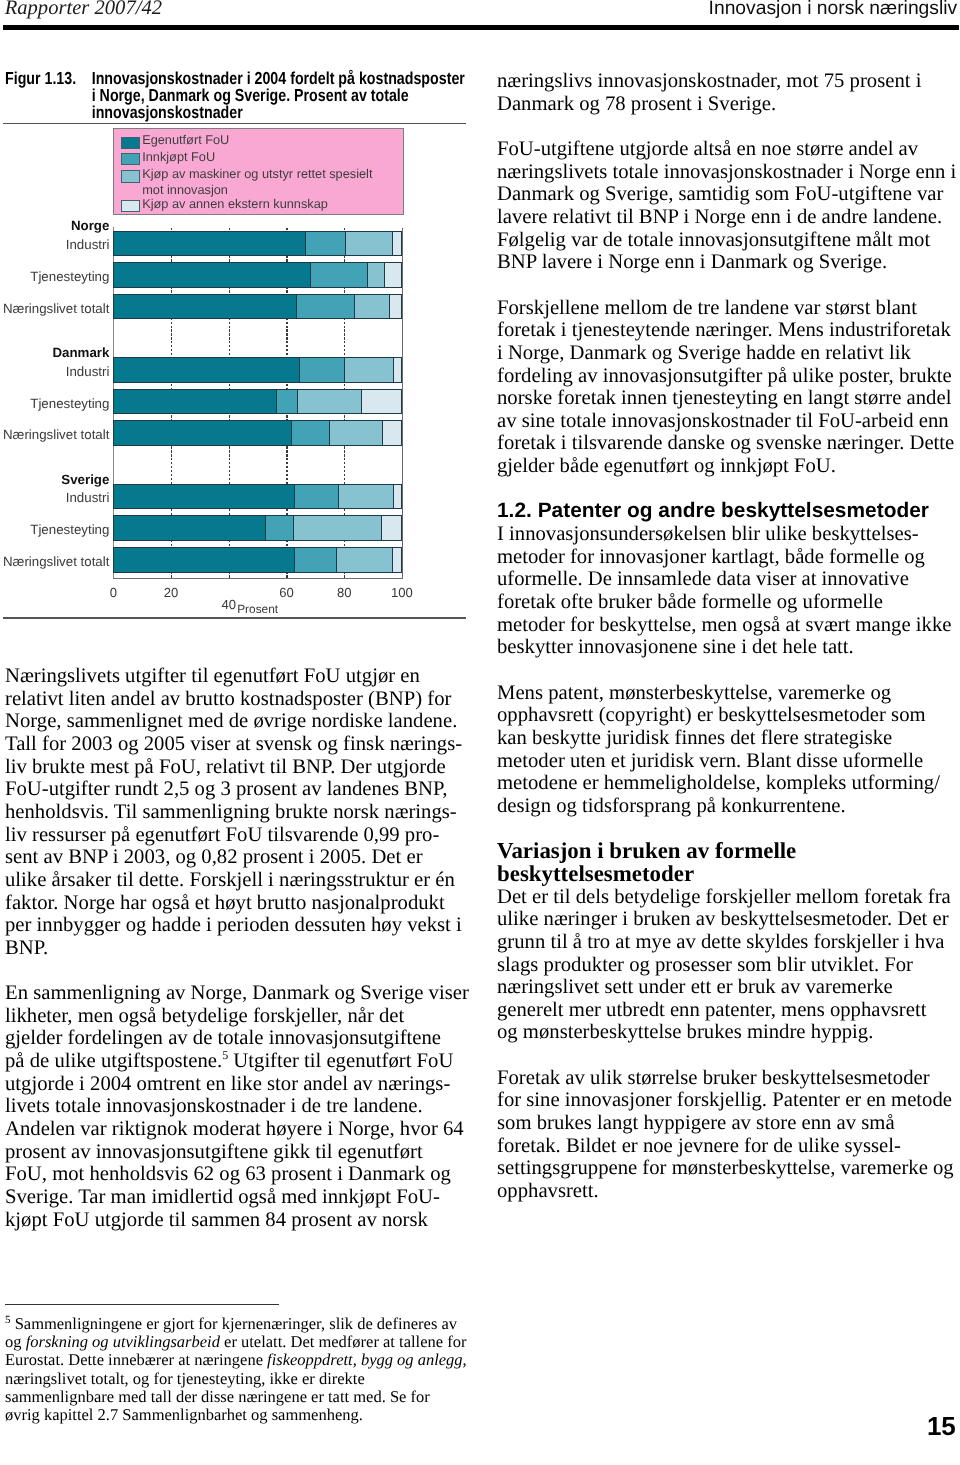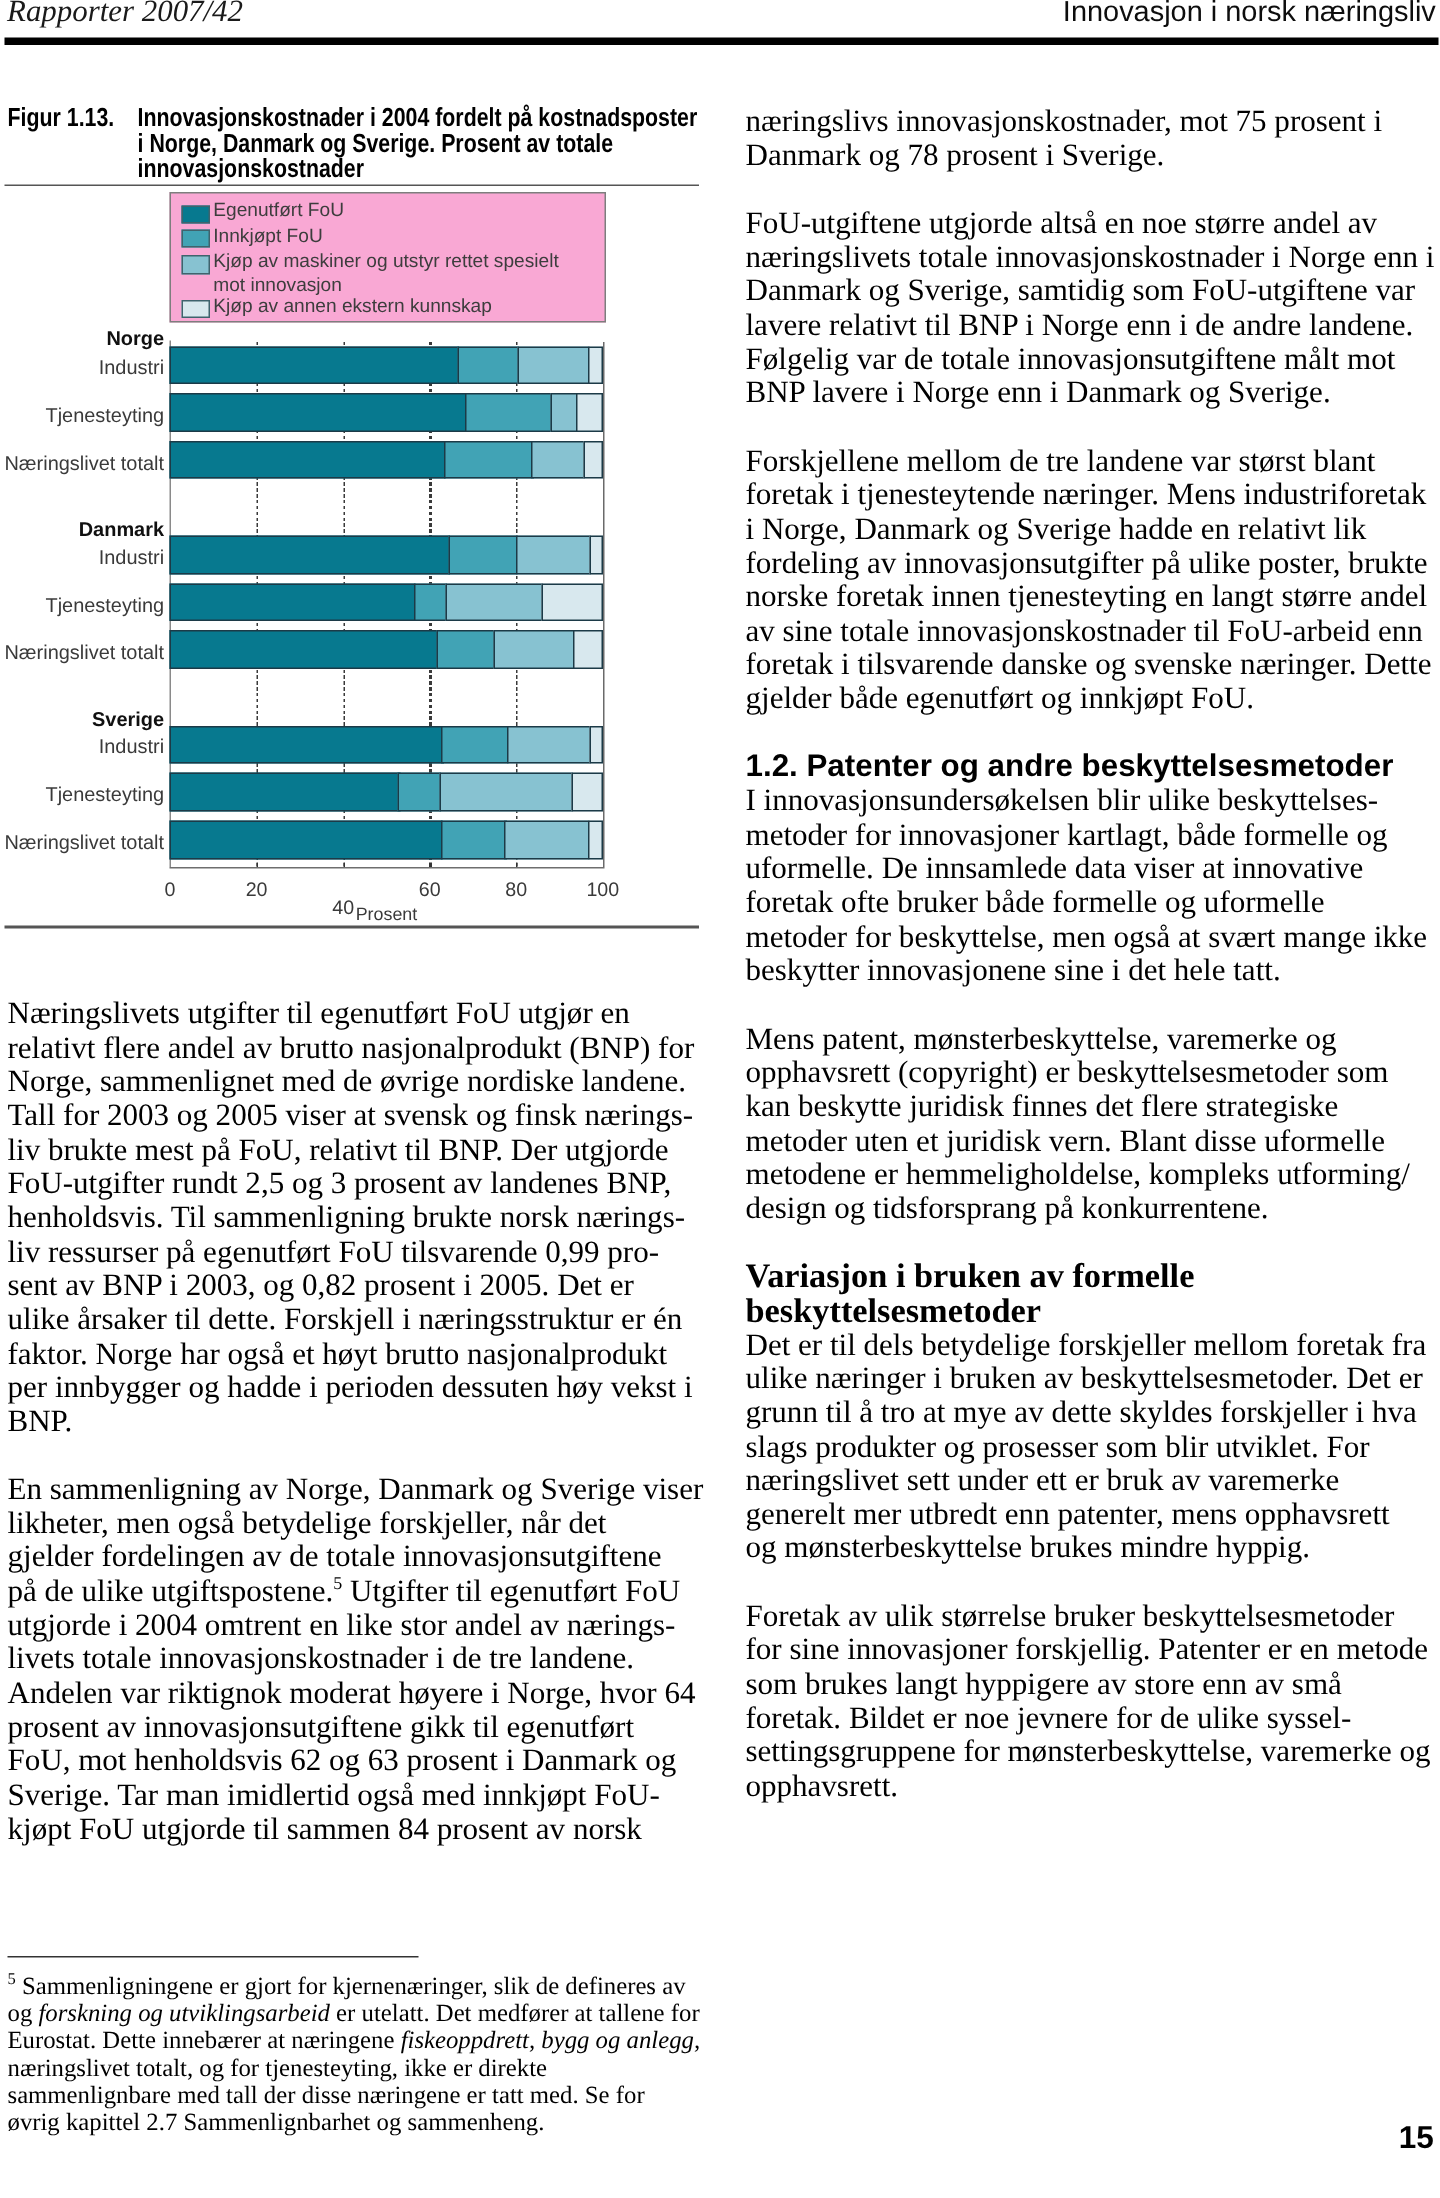--- a/index.html
+++ b/index.html
@@ -70,21 +70,21 @@
 
   
   .fn-rule{position:absolute;left:5.3px;top:1303.6px;width:273.5px;height:1.6px;background:#333;}
   .footnote{position:absolute;left:5px;top:1315px;width:480px;
             font-family:"Liberation Serif",serif;font-size:16.5px;line-height:18.2px;color:#000;}
   .footnote .mk{font-size:11px;vertical-align:super;line-height:0;}
   .footnote i{font-style:italic;}
 
   
   .folio{position:absolute;right:4.2px;top:1416px;font-family:"Liberation Sans",sans-serif;
-         font-weight:bold;font-size:21px;line-height:20px;color:#000;}
+         font-weight:bold;font-size:26px;line-height:20px;color:#000;}
 </style>
 </head>
 <body>
 
 <div class="page">
 
   <div class="rh-left">Rapporter 2007/42</div>
   <div class="rh-right">Innovasjon i norsk næringsliv</div>
   <div class="rh-rule"></div>
 
@@ -211,21 +211,21 @@
         <div class="xtick" style="left: 200.8px; top: 357.2px;">80</div>
         <div class="xtick" style="left: 258.5px; top: 357.2px;">100</div>
         <div class="xtitle" style="left: 0px; top: 374px; width: 288.5px;">Prosent</div>
       </div>
     <div class="rule-bot" id="chartbotrule" style="top: 617.3px;"></div>
   </div>
 
   <div class="leftbody" id="leftbody">
       <div class="body-p">
         <div class="ln">Næringslivets utgifter til egenutført FoU utgjør en</div>
-        <div class="ln">relativt flere andel av brutto nasjonalprodukt (BNP) for</div>
+        <div class="ln">relativt liten andel av brutto kostnadsposter (BNP) for</div>
         <div class="ln">Norge, sammenlignet med de øvrige nordiske landene.</div>
         <div class="ln">Tall for 2003 og 2005 viser at svensk og finsk nærings-</div>
         <div class="ln">liv brukte mest på FoU, relativt til BNP. Der utgjorde</div>
         <div class="ln">FoU-utgifter rundt 2,5 og 3 prosent av landenes BNP,</div>
         <div class="ln">henholdsvis. Til sammenligning brukte norsk nærings-</div>
         <div class="ln">liv ressurser på egenutført FoU tilsvarende 0,99 pro-</div>
         <div class="ln">sent av BNP i 2003, og 0,82 prosent i 2005. Det er</div>
         <div class="ln">ulike årsaker til dette. Forskjell i næringsstruktur er én</div>
         <div class="ln">faktor. Norge har også et høyt brutto nasjonalprodukt</div>
         <div class="ln">per innbygger og hadde i perioden dessuten høy vekst i</div>

